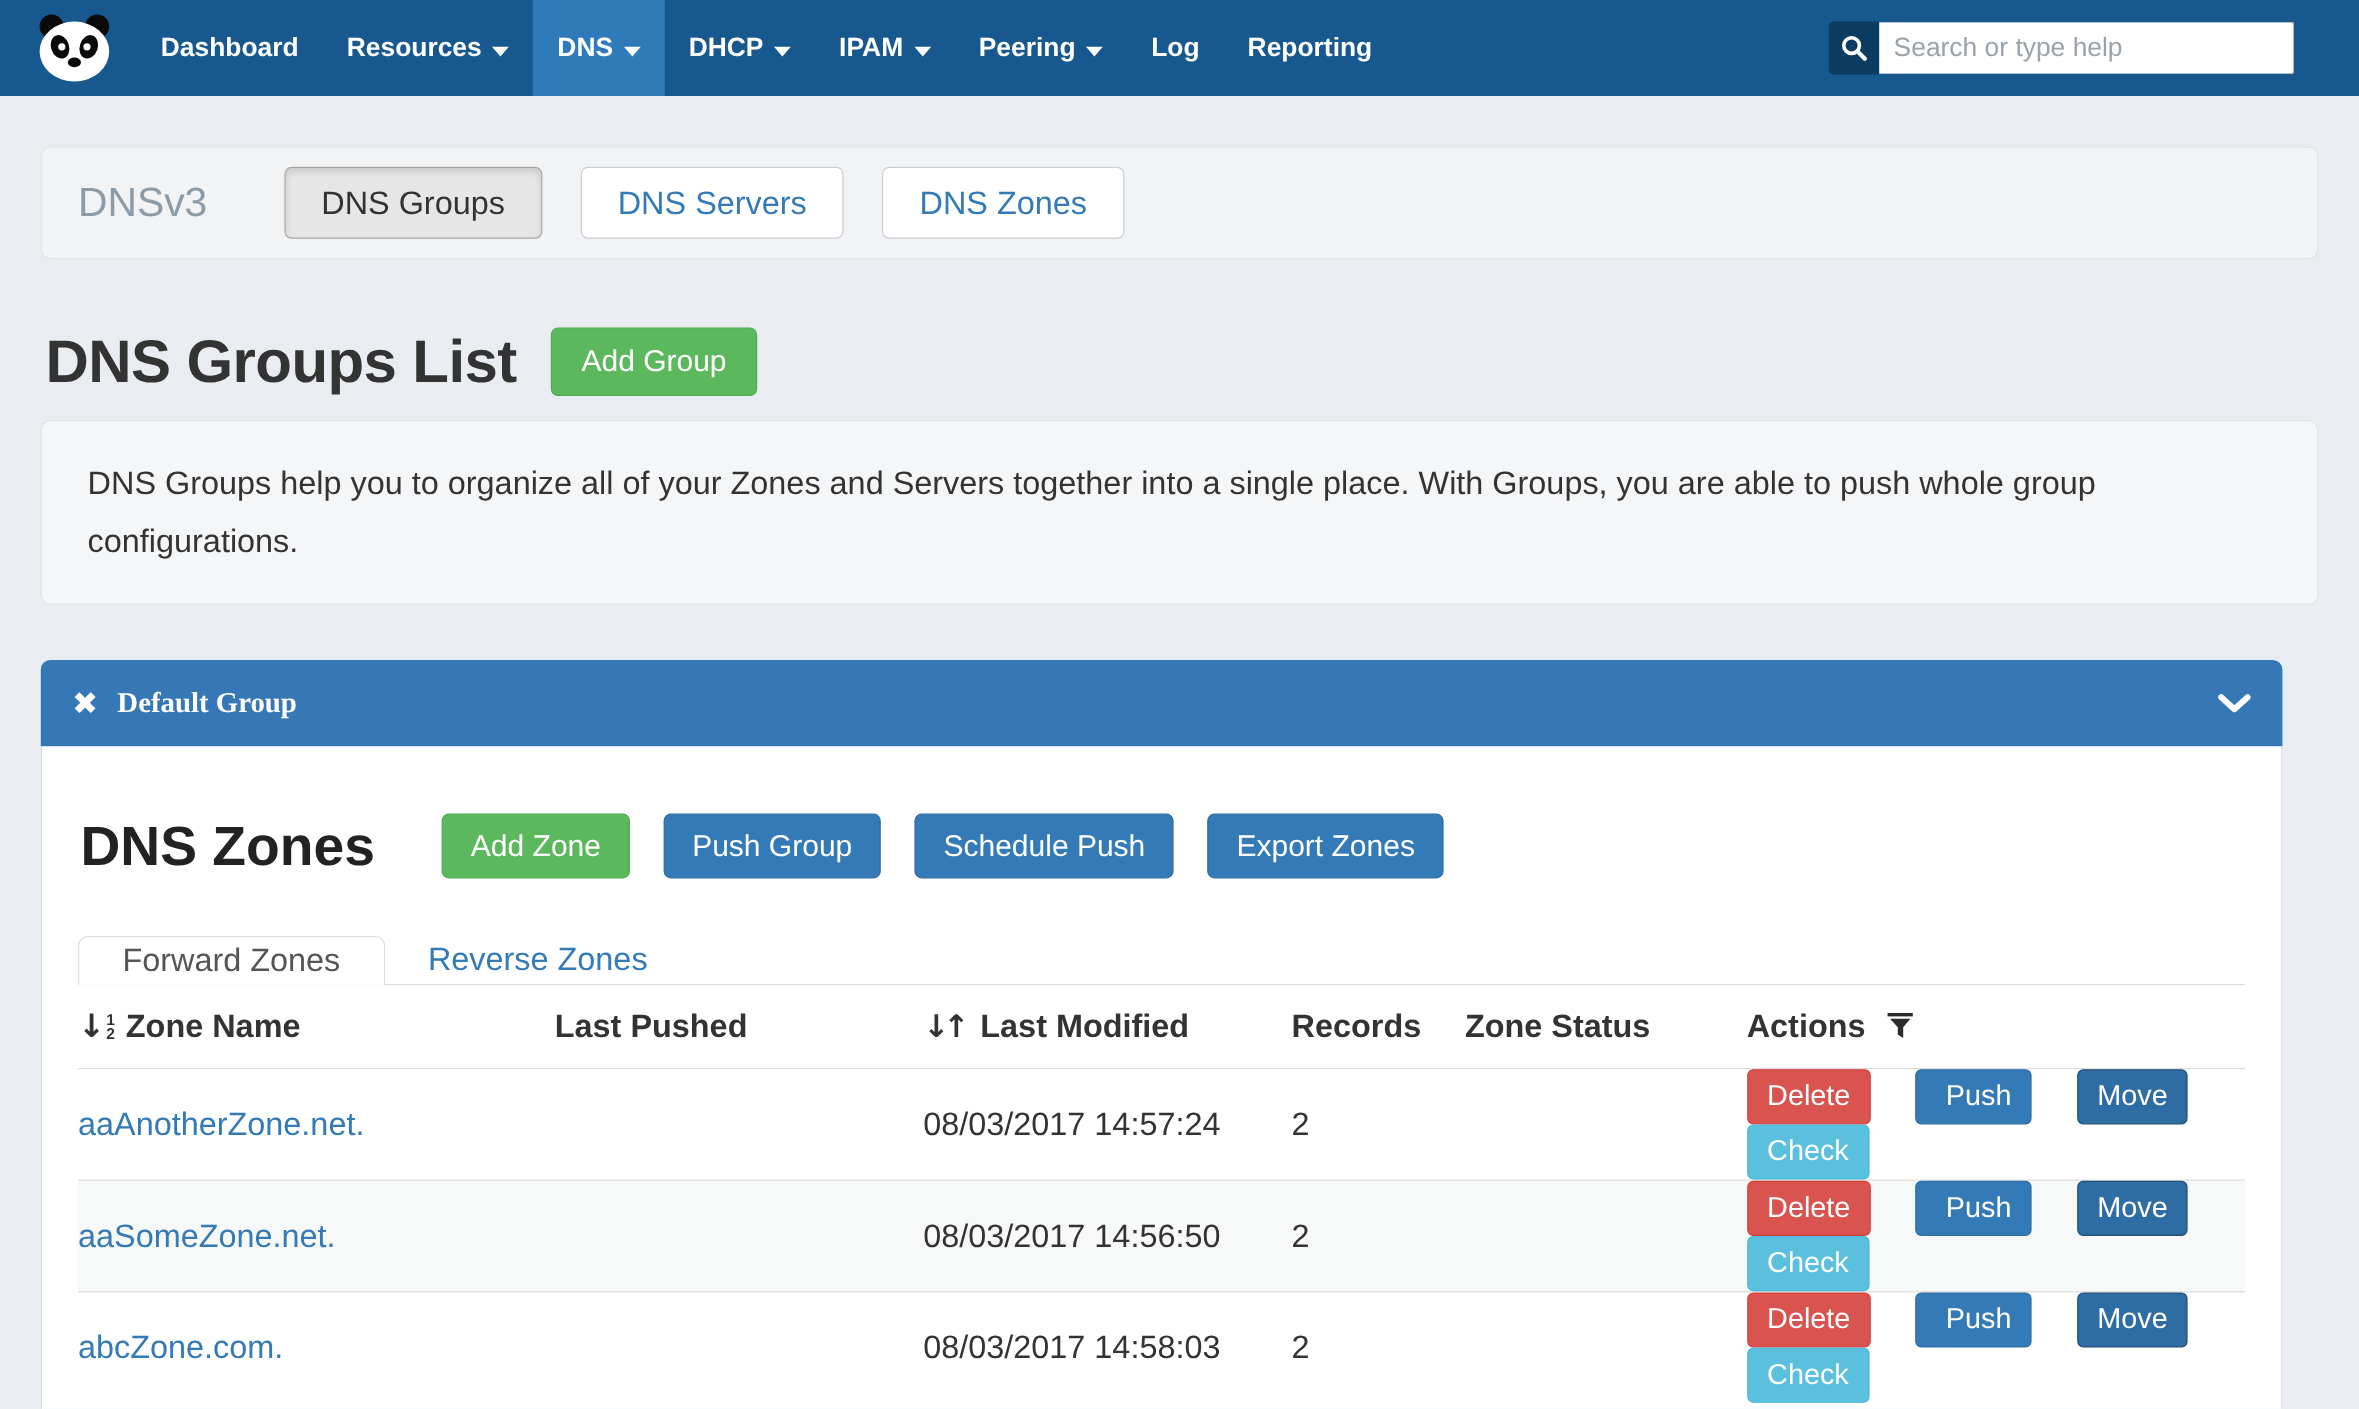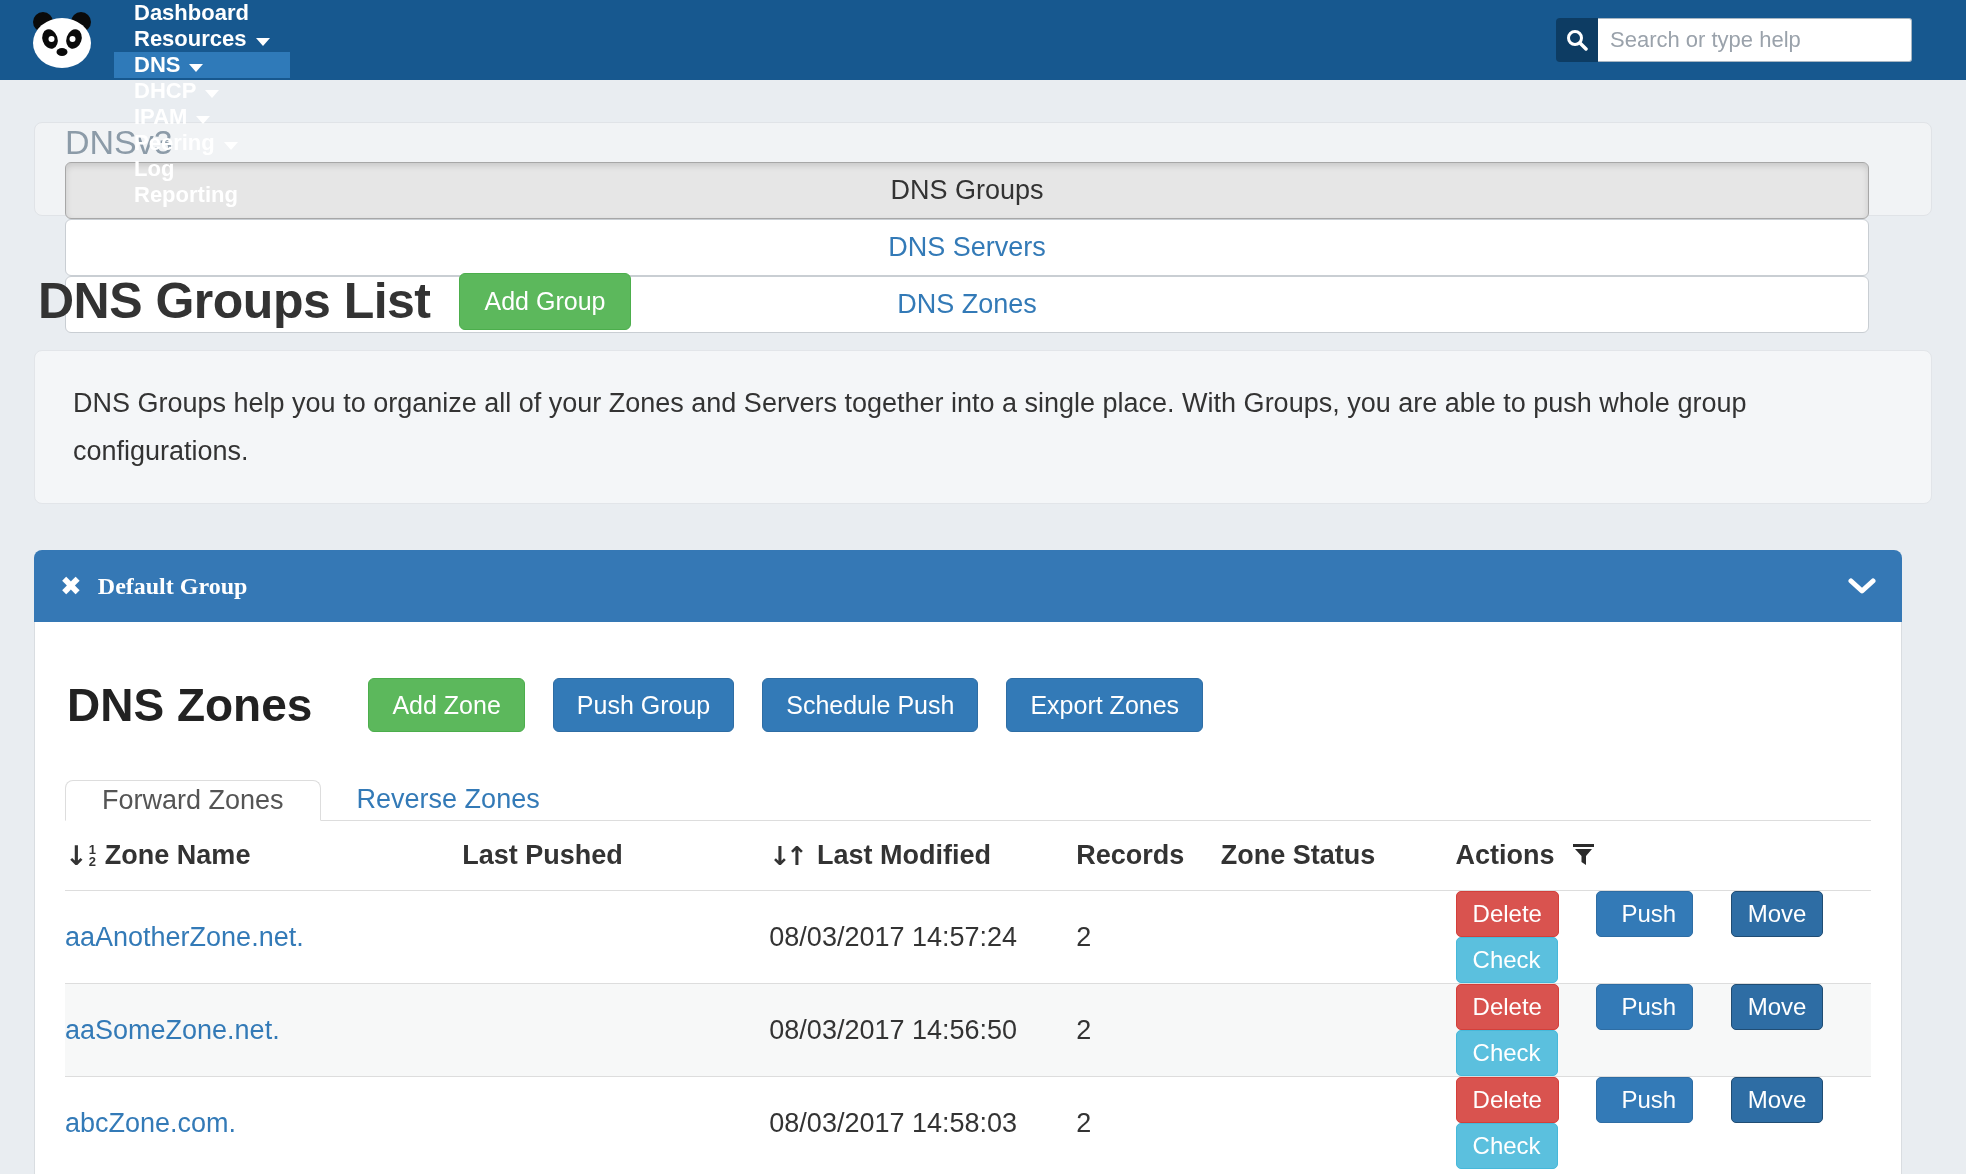--- a/index.html
+++ b/index.html
@@ -7,31 +7,31 @@
   body {
     font-family: "Liberation Sans", "DejaVu Sans", sans-serif;
     background: #e9edf1;
     color: #333;
     overflow: hidden;
   }
 
   
   .navbar { height: 80px; background: #17588f; display: flex; align-items: stretch; position: relative; }
   .logo { width: 76px; display: flex; align-items: center; justify-content: center; margin-left: 24px; cursor: pointer; }
-  .nav { display: flex; margin-left: 14px; flex-direction: column; }
+  .nav { display: flex; margin-left: 14px; }
   .nav-item { display: flex; align-items: center; padding: 0 20px; color: #fff; font-size: 22px; font-weight: bold; cursor: pointer; }
   .nav-item.active { background: #2f7ab9; }
   .caret { width: 0; height: 0; border-left: 7px solid transparent; border-right: 7px solid transparent; border-top: 8px solid #fff; margin-left: 9px; margin-top: 5px; }
   .search { position: absolute; right: 54px; top: 18px; height: 44px; display: flex; }
   .search-btn { width: 42px; background: #0d3c63; display: flex; align-items: center; justify-content: center; border-radius: 4px 0 0 4px; cursor: pointer; }
-  .search-input { width: 314px; border: 1px solid #a8b6c2; border-left: none; border-radius: 0 3px 3px 0; font-size: 22px; padding: 0 12px; color: #444; outline: none; font-family: inherit; background: #fff; }
+  .search-input { width: 346px; border: 1px solid #a8b6c2; border-left: none; border-radius: 0 3px 3px 0; font-size: 22px; padding: 0 12px; color: #444; outline: none; font-family: inherit; background: #fff; }
   .search-input::placeholder { color: #9aa2ab; }
 
   
-  .subnav { margin: 42px 34px 0; height: 94px; background: #f1f3f5; border: 1px solid #e0e3e7; border-radius: 8px; display: flex; padding: 0 30px; flex-direction: column; }
+  .subnav { margin: 42px 34px 0; height: 94px; background: #f1f3f5; border: 1px solid #e0e3e7; border-radius: 8px; display: flex; align-items: center; padding: 0 30px; }
   .subnav-title { font-size: 34px; color: #8c9ba8; margin-right: 64px; }
   .btn { font-family: inherit; cursor: pointer; border-radius: 6px; }
   .subnav .btn { height: 60px; padding: 12px 30px; font-size: 27px; margin-right: 32px; }
   .btn-active-gray { background: #e6e6e6; border: 1px solid #a7a7a7; color: #333; box-shadow: inset 0 3px 6px rgba(0,0,0,.13); }
   .btn-white { background: #fff; border: 1px solid #c9ced3; color: #337ab7; }
 
   
   .title-row { margin: 56px 34px 0 38px; display: flex; align-items: center; }
   .page-title { font-size: 50px; font-weight: bold; color: #333; letter-spacing: -0.5px; }
   .btn-success { background: #5cb85c; border: 1px solid #4cae4c; color: #fff; }

